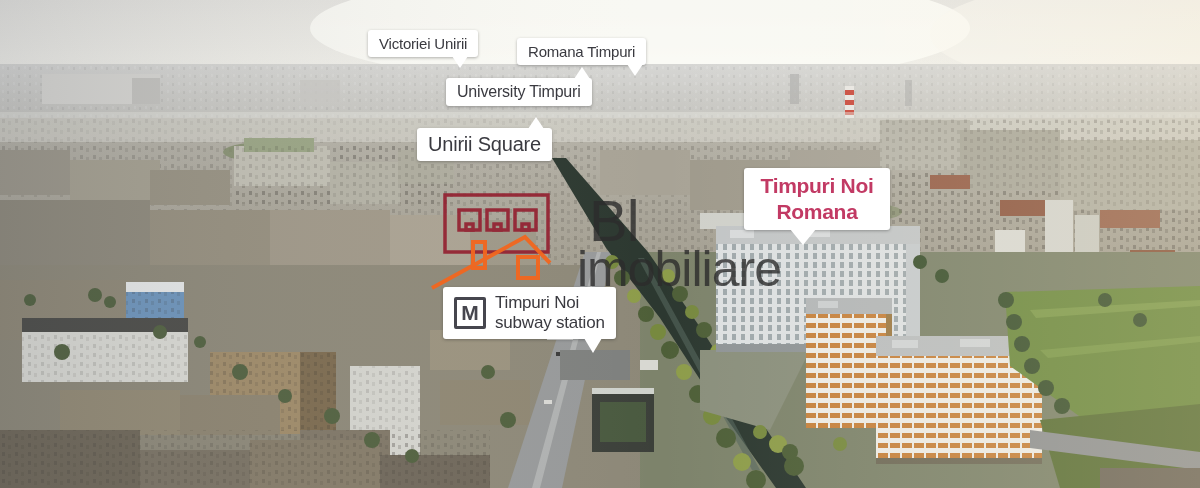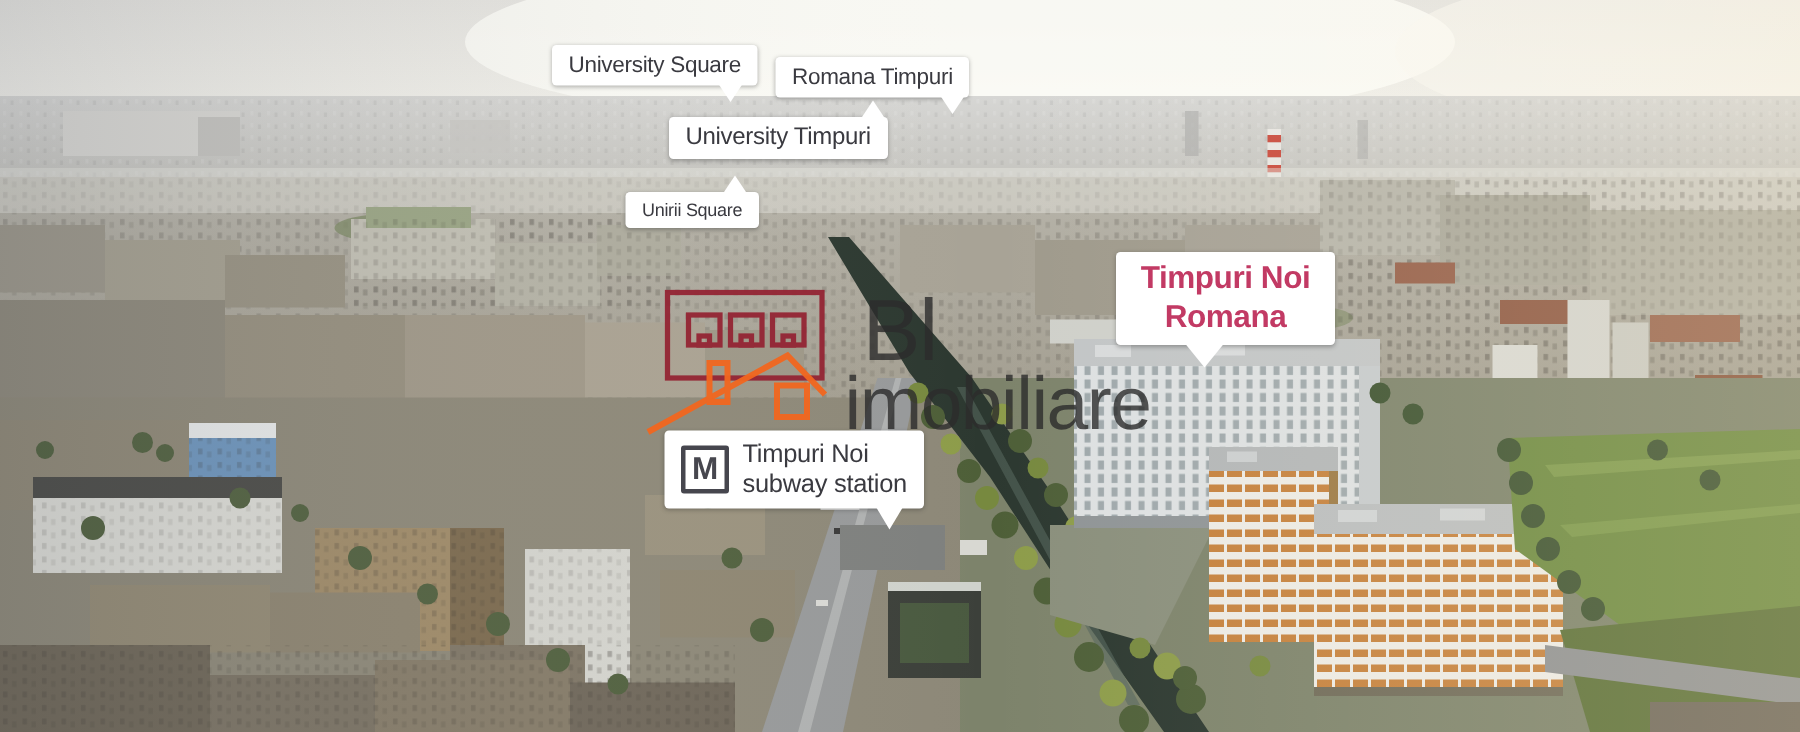--- a/index.html
+++ b/index.html
@@ -5,21 +5,21 @@
   html,body{margin:0;padding:0;background:#222;}
   #stage{
     position:relative;width:1200px;height:488px;overflow:hidden;
     font-family:"Liberation Sans","DejaVu Sans",sans-serif;
     background:#e9e8e4;
   }
   #scene{position:absolute;left:0;top:0;z-index:1;}
   
   #wm-logo{position:absolute;left:430px;top:185px;z-index:3;}
   #wm-text{
-    position:absolute;left:563px;top:192px;z-index:3;
+    position:absolute;left:577px;top:192px;z-index:3;
     color:var(--watermark-text,#2c2c2c);opacity:.8;line-height:1;
     letter-spacing:-1px;pointer-events:none;
   }
   .wm-l1{font-size:58px;padding-left:12px;}
   .wm-l2{font-size:50px;margin-top:-6px;}
   
   .callout{
     position:absolute;z-index:5;background:var(--callout-bg,#fff);
     color:var(--callout-text,#3a3a40);border-radius:3px;
     padding:5px 11px;font-size:15px;white-space:nowrap;
@@ -30,21 +30,21 @@
     bottom:-11px;border-left:8px solid transparent;
     border-right:8px solid transparent;border-top:12px solid #fff;
   }
   .tail-up{
     top:-11px;border-left:8px solid transparent;
     border-right:8px solid transparent;border-bottom:12px solid #fff;
   }
   #callout-victoriei{left:368px;top:30px;}
   #callout-romana{left:517px;top:38px;}
   #callout-university{left:446px;top:78px;font-size:16px;}
-  #callout-unirii{left:417px;top:128px;font-size:12px;}
+  #callout-unirii{left:417px;top:128px;font-size:20px;}
   #callout-timpuri{
     left:744px;top:168px;width:126px;text-align:center;
     color:var(--accent-pink,#c23a64);font-size:21px;font-weight:bold;
     line-height:26px;padding:5px 10px;letter-spacing:-.3px;
   }
   #callout-timpuri .tail-down{
     left:46px;bottom:-15px;border-left:13px solid transparent;
     border-right:13px solid transparent;border-top:16px solid #fff;
   }
   #callout-subway{
@@ -306,21 +306,21 @@
       <rect x="88" y="72" width="20" height="21"></rect>
     </g>
   </svg>
 
   <div id="wm-text">
     <div class="wm-l1">Bl</div>
     <div class="wm-l2">imobiliare</div>
   </div>
 
   <div class="callout" id="callout-victoriei">
-    <span>University Square</span>
+    <span>Victoriei Unirii</span>
     <span class="tail tail-down" style="right:10px"></span>
   </div>
 
   <div class="callout" id="callout-romana">
     <span>Romana Timpuri</span>
     <span class="tail tail-down" style="right:3px"></span>
   </div>
 
   <div class="callout" id="callout-university">
     <span>University Timpuri</span>

